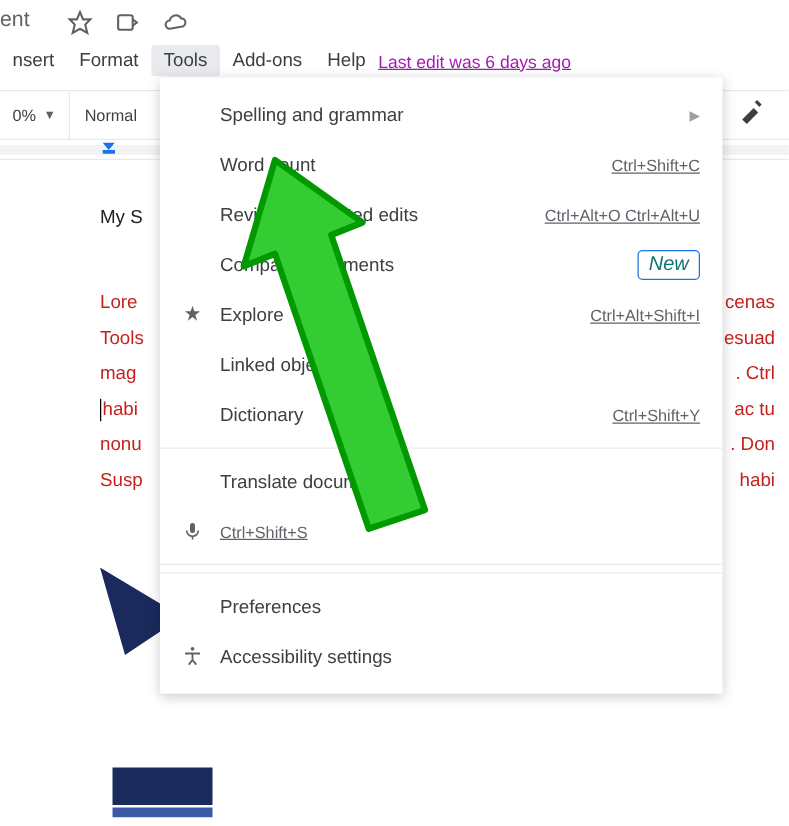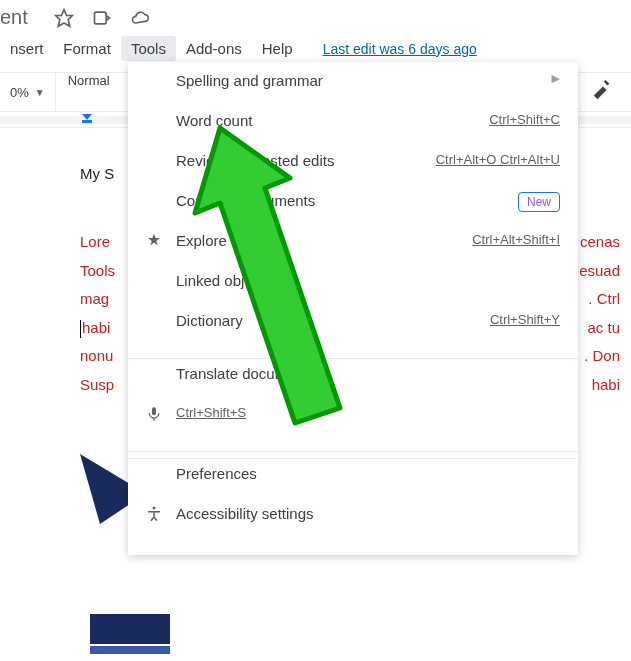--- a/index.html
+++ b/index.html
@@ -1,53 +1,53 @@
 <!DOCTYPE html>
 <html><head>
 <meta charset="utf-8">
 <style>
 * { box-sizing: border-box; margin: 0; padding: 0; font-family: Arial, 'Helvetica Neue', sans-serif; }
 body { background: #fff; width: 631px; height: 661px; overflow: hidden; position: relative; }
 
 .top-icons { position: absolute; top: 8px; left: 0; display: flex; gap: 18px; align-items: center; padding-left: 54px; }
-.doc-title-frag { position: absolute; top: 6px; left: 0; font-size: 20px; color: #5f6368; }
+.doc-title-frag { position: absolute; top: 6px; left: 0; font-size: 17px; color: #5f6368; }
 .icon-gray { color: #5f6368; }
 
 .menu-bar { position: absolute; top: 36px; left: 0; display: flex; align-items: center; gap: 0; padding-left: 0; font-size: 15px; color: #3c4043; }
 .menu-bar .mi { padding: 4px 10px; cursor: pointer; }
 .menu-bar .mi.active { background: #e8eaed; border-radius: 3px; }
-.last-edit { color: #0369a1; text-decoration: underline; margin-left: 20px; font-size: 14px; }
+.last-edit { color: #a21caf; text-decoration: underline; font-size: 14px; }
 
 .toolbar { position: absolute; top: 72px; left: 0; width: 100%; border-top: 1px solid #e8eaed; border-bottom: 1px solid #e8eaed; height: 40px; display: flex; align-items: center; padding-left: 0; font-size: 13px; color: #3c4043; }
 .zoom-sel { display: flex; align-items: center; gap: 6px; padding: 0 10px; border-right: 1px solid #e8eaed; height: 100%; }
-.style-sel { display: flex; gap: 6px; padding: 0 12px; height: 100%; }
+.style-sel { display: flex; align-items: center; gap: 6px; padding: 0 12px; height: 100%; }
 .caret-down { font-size: 10px; color: #5f6368; }
 .pen-icon { position: absolute; right: 18px; top: 80px; color: #3c4043; }
 
 .ruler { position: absolute; top: 112px; left: 0; width: 100%; height: 16px; background: #fff; border-bottom: 1px solid #e8eaed; }
 .ruler-bar { position: absolute; left: 0; top: 4px; right: 0; height: 8px; background: #f1f3f4; }
 .ruler-marker { position: absolute; top: 2px; width: 10px; height: 12px; }
 .ruler-marker svg { display: block; }
 
 .page { position: absolute; top: 165px; left: 80px; width: 540px; font-size: 15px; color: #222; }
 .page .line1 { margin-bottom: 46px; color: #222; }
 .page .body-txt { color: #c5221f; line-height: 1.9; font-size: 15px; }
 .page .body-txt .rowl { display: flex; justify-content: space-between; }
 .cursor-line { display: inline-block; width: 1px; height: 18px; background: #000; vertical-align: middle; margin-right: 1px; }
 
 .shape-blk { position: absolute; top: 454px; left: 80px; width: 100px; height: 200px; }
 
 .dropdown { position: absolute; top: 62px; left: 128px; width: 450px; background: #fff; box-shadow: 0 2px 10px rgba(0,0,0,0.2); border-radius: 2px; padding: 10px 0; font-size: 15px; color: #3c4043; z-index: 10; }
-.dropdown .row { display: flex; align-items: flex-start; height: 40px; padding: 0 18px 0 14px; cursor: pointer; }
+.dropdown .row { display: flex; align-items: center; height: 40px; padding: 0 18px 0 14px; cursor: pointer; }
 .dropdown .ic { width: 24px; display: flex; justify-content: center; color: #5f6368; margin-right: 10px; }
 .dropdown .lbl { flex: 1; }
 .dropdown .sc { font-size: 13px; color: #5f6368; white-space: nowrap; text-decoration: underline; }
 .dropdown .sep { height: 1px; background: #e8eaed; margin: 6px 0; }
 .dropdown .sub-arrow { color: #9aa0a6; font-size: 11px; }
-.new-badge { border: 1.5px solid #1a73e8; color: #8b5cf6; font-size: 12px; padding: 2px 8px; border-radius: 4px; font-weight: 500; }
+.new-badge { border: 1.5px solid #1a73e8; color: #0f766e; font-size: 16px; padding: 2px 8px; border-radius: 4px; font-weight: 500; font-style: italic; }
 
 .big-arrow { position: absolute; top: 118px; left: 180px; z-index: 20; pointer-events: none; }
 </style>
 </head>
 <body>
 
 <span class="doc-title-frag">ent</span>
 
 <div class="top-icons">
   <span class="icon-gray">

